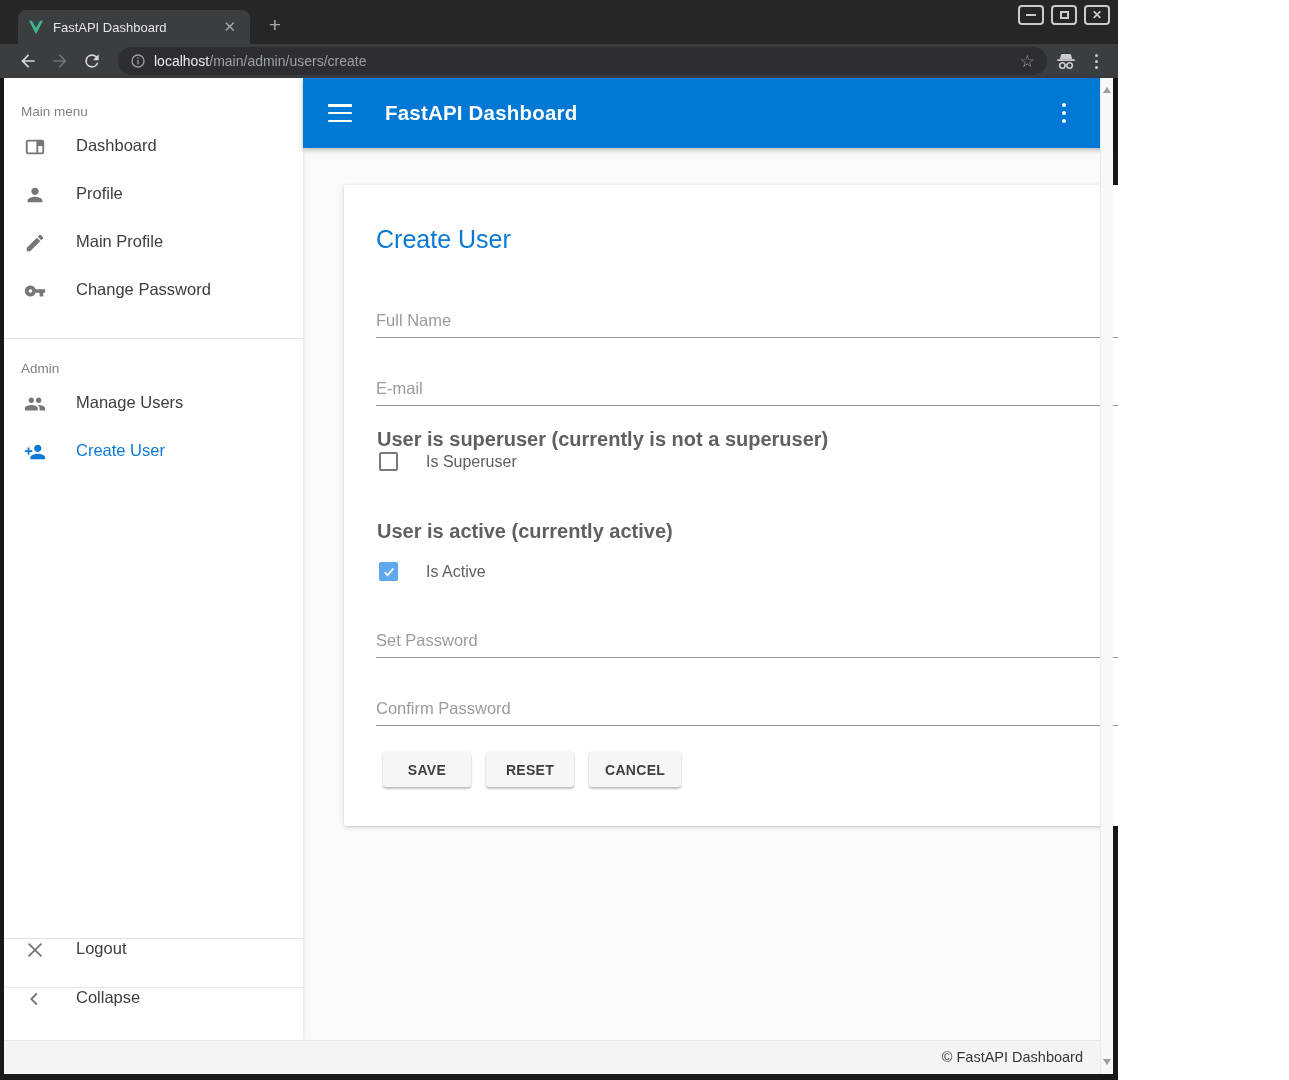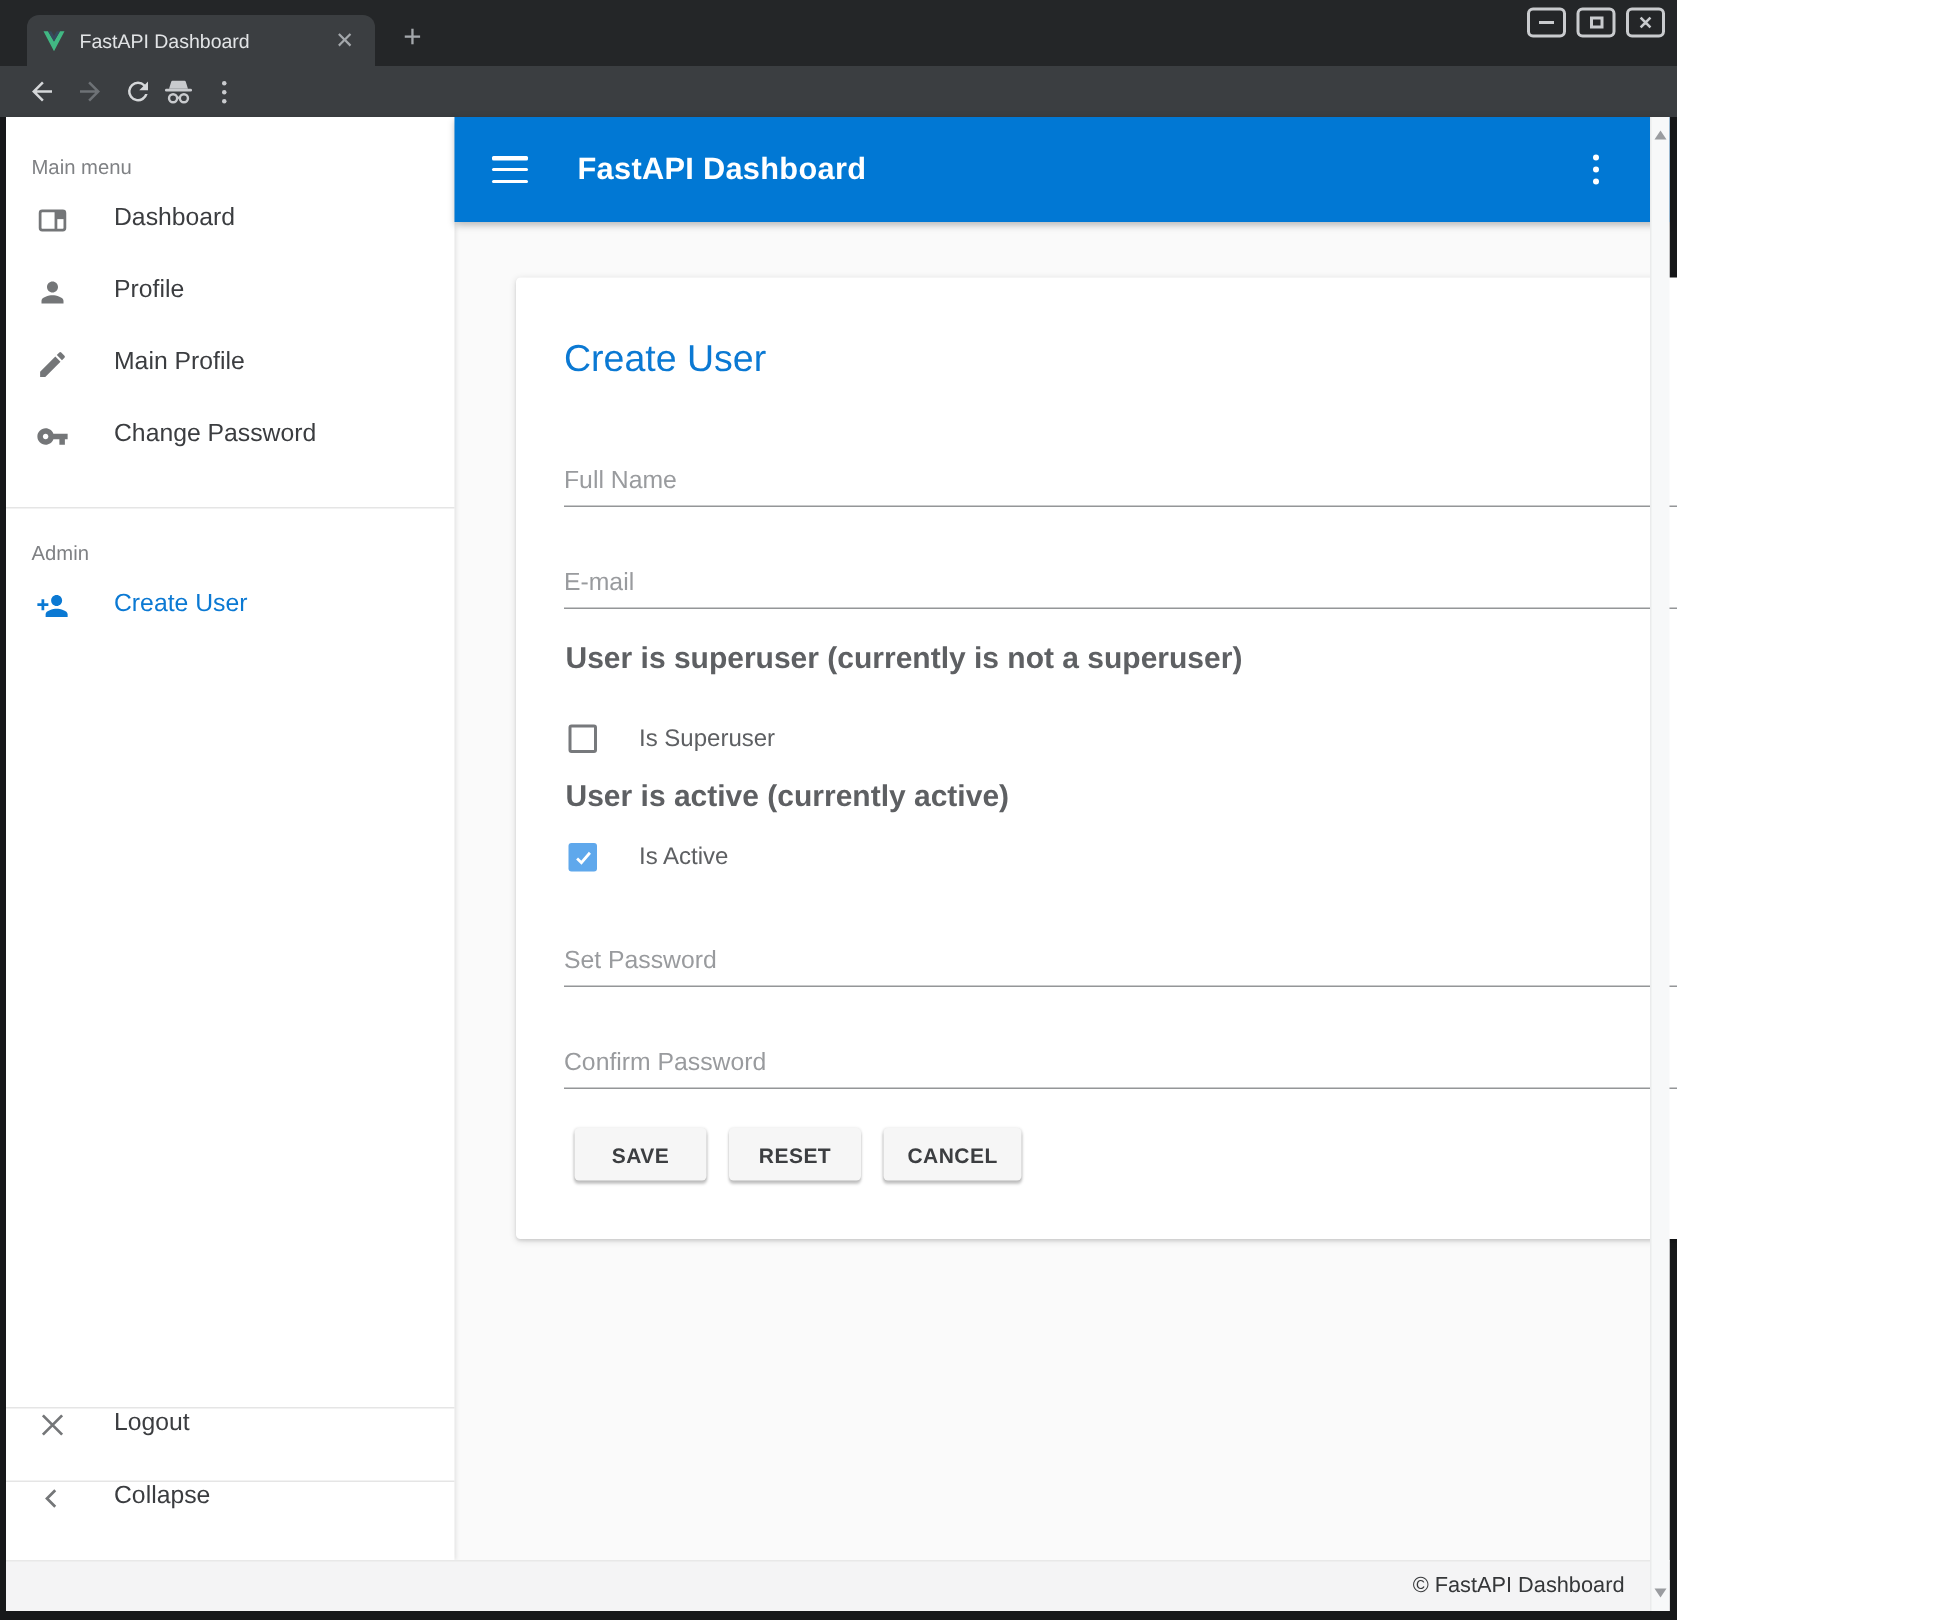--- a/index.html
+++ b/index.html
@@ -130,20 +130,31 @@
   <div class="toolbar">
     <svg class="nav-ic" viewBox="0 0 24 24">
       <path fill="#d5d7d9" d="M20 11H7.83l5.59-5.59L12 4l-8 8 8 8 1.41-1.41L7.83 13H20v-2z"></path>
     </svg>
     <svg class="nav-ic" viewBox="0 0 24 24">
       <path fill="#6e7276" d="M4 11h12.17l-5.59-5.59L12 4l8 8-8 8-1.41-1.41L16.17 13H4v-2z"></path>
     </svg>
     <svg class="nav-ic" viewBox="0 0 24 24">
       <path fill="#d5d7d9" d="M17.65 6.35A7.96 7.96 0 0 0 12 4a8 8 0 1 0 7.73 10h-2.08A6 6 0 1 1 12 6c1.66 0 3.14.69 4.22 1.78L13 11h7V4l-2.35 2.35z"></path>
     </svg>
+    <div class="omnibox">
+      <svg width="16" height="16" viewBox="0 0 24 24">
+        <circle cx="12" cy="12" r="9" fill="none" stroke="#9aa0a6" stroke-width="2"></circle>
+        <rect x="11" y="10.5" width="2" height="6.5" fill="#9aa0a6"></rect>
+        <rect x="11" y="6.5" width="2" height="2.2" fill="#9aa0a6"></rect>
+      </svg>
+      <span class="url-host">localhost</span>
+        <span class="url-path">/main/admin/users/create</span>
+      <span class="omni-spacer"></span>
+      <span class="star">☆</span>
+    </div>
     <div class="tb-right">
       <svg width="22" height="18" viewBox="0 0 24 20">
         <path fill="#c9cbce" d="M5 8l1.6-5.2c.1-.4.5-.7.9-.7h9c.4 0 .8.3.9.7L19 8z"></path>
         <rect x="2" y="8" width="20" height="2" rx="1" fill="#c9cbce"></rect>
         <circle cx="8" cy="15" r="3" fill="none" stroke="#c9cbce" stroke-width="1.8"></circle>
         <circle cx="16" cy="15" r="3" fill="none" stroke="#c9cbce" stroke-width="1.8"></circle>
         <path d="M11 15c.6-.6 1.4-.6 2 0" fill="none" stroke="#c9cbce" stroke-width="1.5"></path>
       </svg>
       <div class="kebab-b">
           <i></i>
@@ -182,20 +193,26 @@
           <div class="side-item">
             <svg class="ic" viewBox="0 0 24 24">
               <path fill="currentColor" d="M12.65 10C11.83 7.67 9.61 6 7 6c-3.31 0-6 2.69-6 6s2.69 6 6 6c2.61 0 4.83-1.67 5.65-4H17v4h4v-4h2v-4H12.65zM7 14c-1.1 0-2-.9-2-2s.9-2 2-2 2 .9 2 2-.9 2-2 2z"></path>
             </svg>
             <span class="lbl">Change Password</span>
           </div>
         </div>
         <div class="divider"></div>
         <div class="side-label admin">Admin</div>
         <div class="side-items">
+          <div class="side-item">
+            <svg class="ic" viewBox="0 0 24 24">
+              <path fill="currentColor" d="M16 11c1.66 0 2.99-1.34 2.99-3S17.66 5 16 5c-1.66 0-3 1.34-3 3s1.34 3 3 3zm-8 0c1.66 0 2.99-1.34 2.99-3S9.66 5 8 5C6.34 5 5 6.34 5 8s1.34 3 3 3zm0 2c-2.33 0-7 1.17-7 3.5V19h14v-2.5c0-2.33-4.67-3.5-7-3.5zm8 0c-.29 0-.62.02-.97.05 1.16.84 1.97 1.97 1.97 3.45V19h6v-2.5c0-2.33-4.67-3.5-7-3.5z"></path>
+            </svg>
+            <span class="lbl">Manage Users</span>
+          </div>
           <div class="side-item active">
             <svg class="ic" viewBox="0 0 24 24">
               <path fill="currentColor" d="M15 12c2.21 0 4-1.79 4-4s-1.79-4-4-4-4 1.79-4 4 1.79 4 4 4zm-9-2V7H4v3H1v2h3v3h2v-3h3v-2H6zm9 4c-2.67 0-8 1.34-8 4v2h16v-2c0-2.66-5.33-4-8-4z"></path>
             </svg>
             <span class="lbl">Create User</span>
           </div>
         </div>
 
         <div class="side-bottom">
           <div class="divider"></div>
@@ -230,21 +247,21 @@
             </div>
         </div>
 
         <div class="card">
           <div class="card-title">Create User</div>
 
           <input class="mat-input" style="top: 119px;" type="text" placeholder="Full Name">
           <input class="mat-input" style="top: 187px;" type="text" placeholder="E-mail">
 
           <div class="hint" style="top:243px">User is superuser (currently is not a superuser)</div>
-          <div class="cb-row" style="top:298px">
+          <div class="cb-row" style="top:267px">
             <div class="cb unchecked"></div>
             <div class="cb-label">Is Superuser</div>
           </div>
 
           <div class="hint" style="top:335px">User is active (currently active)</div>
           <div class="cb-row" style="top:377px">
             <div class="cb checked">
               <svg width="14" height="14" viewBox="0 0 18 18">
                 <polyline points="3.5,9.5 7.2,13 14.5,4.5" fill="none" stroke="#fff" stroke-width="2.4"></polyline>
               </svg>

